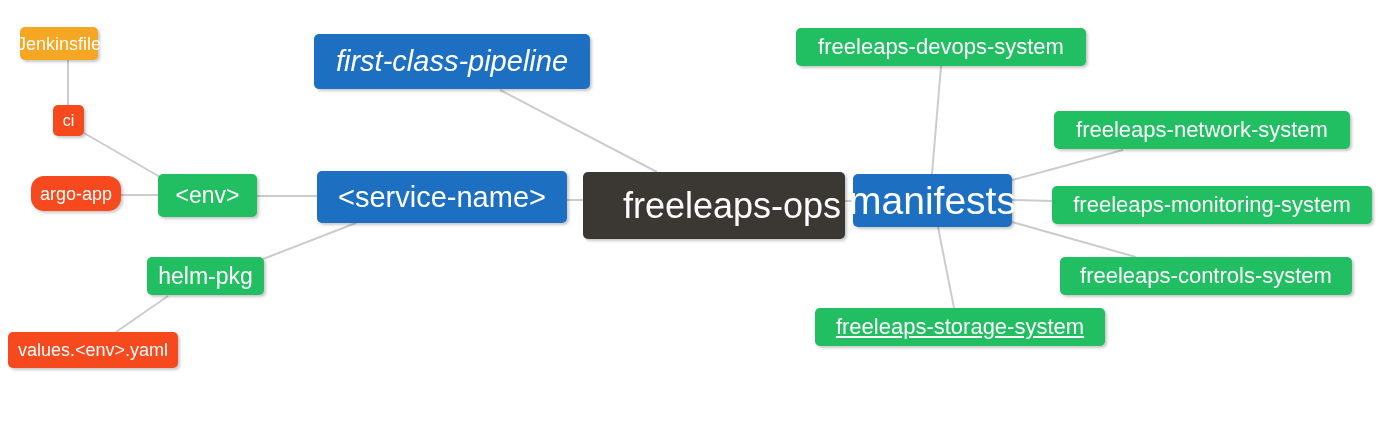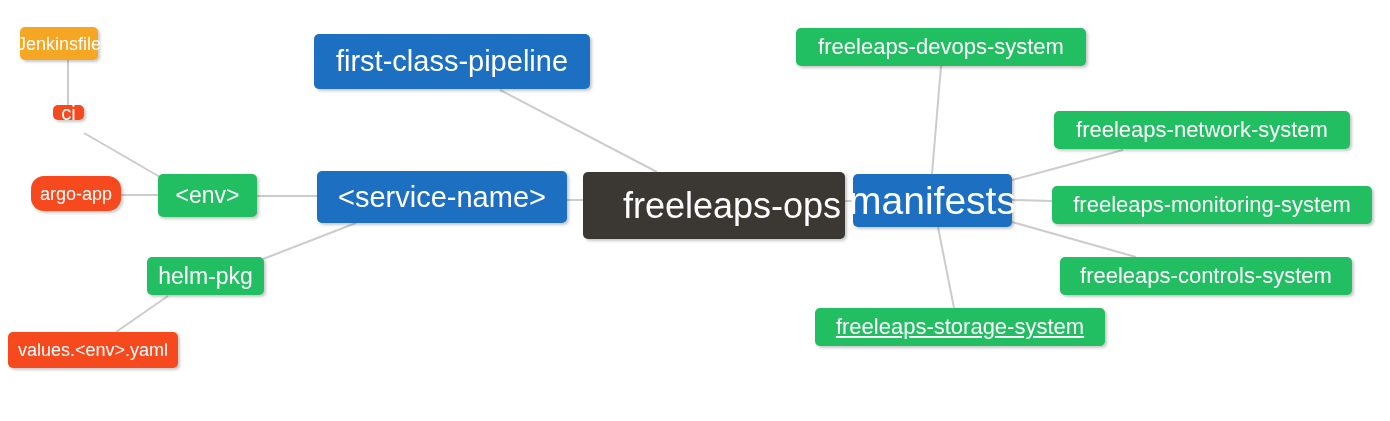--- a/index.html
+++ b/index.html
@@ -53,26 +53,26 @@
       <line x1="500" y1="90" x2="657" y2="172" stroke="#cccccc" stroke-width="2"></line>
       <line x1="845" y1="201" x2="853" y2="201" stroke="#cccccc" stroke-width="2"></line>
       <line x1="932" y1="174" x2="941" y2="66" stroke="#cccccc" stroke-width="2"></line>
       <line x1="1012" y1="180" x2="1123" y2="150" stroke="#cccccc" stroke-width="2"></line>
       <line x1="1012" y1="200" x2="1052" y2="201" stroke="#cccccc" stroke-width="2"></line>
       <line x1="1012" y1="222" x2="1136" y2="257" stroke="#cccccc" stroke-width="2"></line>
       <line x1="938" y1="227" x2="954" y2="308" stroke="#cccccc" stroke-width="2"></line>
     </svg>
   <div id="node-layer">
       <div class="node" style="left: 20px; top: 27px; width: 78px; height: 33px; font-size: 18px; background: rgb(245, 166, 35); color: rgb(255, 255, 255);">Jenkinsfile</div>
-      <div class="node" style="left: 53px; top: 105px; width: 31px; height: 15px; font-size: 20px; background: rgb(246, 73, 29); color: rgb(255, 255, 255);">ci</div>
+      <div class="node" style="left: 53px; top: 105px; width: 31px; height: 31px; font-size: 16px; background: rgb(246, 73, 29); color: rgb(255, 255, 255);">ci</div>
       <div class="node" style="left: 31px; top: 176px; width: 90px; height: 35px; font-size: 18px; background: rgb(246, 73, 29); color: rgb(255, 255, 255); border-radius: 13px;">argo-app</div>
       <div class="node" style="left: 158px; top: 174px; width: 99px; height: 43px; font-size: 23px; background: rgb(33, 190, 98); color: rgb(255, 255, 255);">&lt;env&gt;</div>
       <div class="node" style="left: 147px; top: 257px; width: 117px; height: 38px; font-size: 23px; background: rgb(33, 190, 98); color: rgb(255, 255, 255);">helm-pkg</div>
       <div class="node" style="left: 8px; top: 332px; width: 170px; height: 36px; font-size: 18px; background: rgb(246, 73, 29); color: rgb(255, 255, 255);">values.&lt;env&gt;.yaml</div>
-      <div class="node" style="left: 314px; top: 34px; width: 276px; height: 55px; font-size: 29px; background: rgb(29, 111, 194); color: rgb(255, 255, 255);">first-class-pipeline</div>
+      <div class="node" style="left: 314px; top: 34px; width: 276px; height: 55px; font-size: 29px; background: rgb(29, 111, 194); color: rgb(255, 255, 255); font-style: italic;">first-class-pipeline</div>
       <div class="node" style="left: 317px; top: 171px; width: 250px; height: 52px; font-size: 29px; background: rgb(29, 111, 194); color: rgb(255, 255, 255); text-align: center;">&lt;service-name&gt;</div>
       <div class="node" style="left: 583px; top: 172px; width: 262px; height: 67px; font-size: 36px; background: rgb(59, 55, 51); color: rgb(255, 255, 255); padding-left: 36px;">freeleaps-ops</div>
       <div class="node" style="left: 853px; top: 174px; width: 159px; height: 53px; font-size: 39px; background: rgb(29, 111, 194); color: rgb(255, 255, 255);">manifests</div>
       <div class="node" style="left: 796px; top: 28px; width: 290px; height: 38px; font-size: 22px; background: rgb(33, 190, 98); color: rgb(255, 255, 255);">freeleaps-devops-system</div>
       <div class="node" style="left: 1054px; top: 111px; width: 296px; height: 38px; font-size: 22px; background: rgb(33, 190, 98); color: rgb(255, 255, 255);">freeleaps-network-system</div>
       <div class="node" style="left: 1052px; top: 186px; width: 320px; height: 38px; font-size: 22px; background: rgb(33, 190, 98); color: rgb(255, 255, 255);">freeleaps-monitoring-system</div>
       <div class="node" style="left: 1060px; top: 257px; width: 292px; height: 38px; font-size: 22px; background: rgb(33, 190, 98); color: rgb(255, 255, 255);">freeleaps-controls-system</div>
       <div class="node" style="left: 815px; top: 308px; width: 290px; height: 38px; font-size: 22px; background: rgb(33, 190, 98); color: rgb(255, 255, 255); text-decoration: underline;">freeleaps-storage-system</div>
     </div>
 </div>

